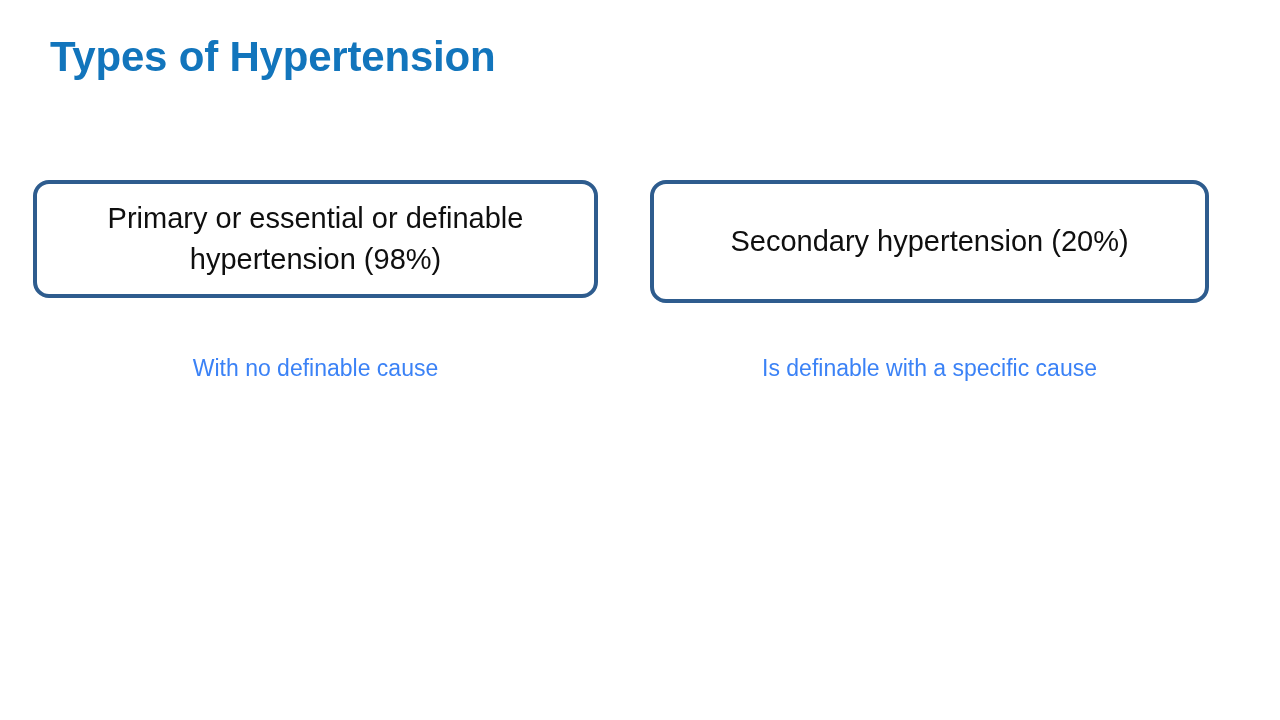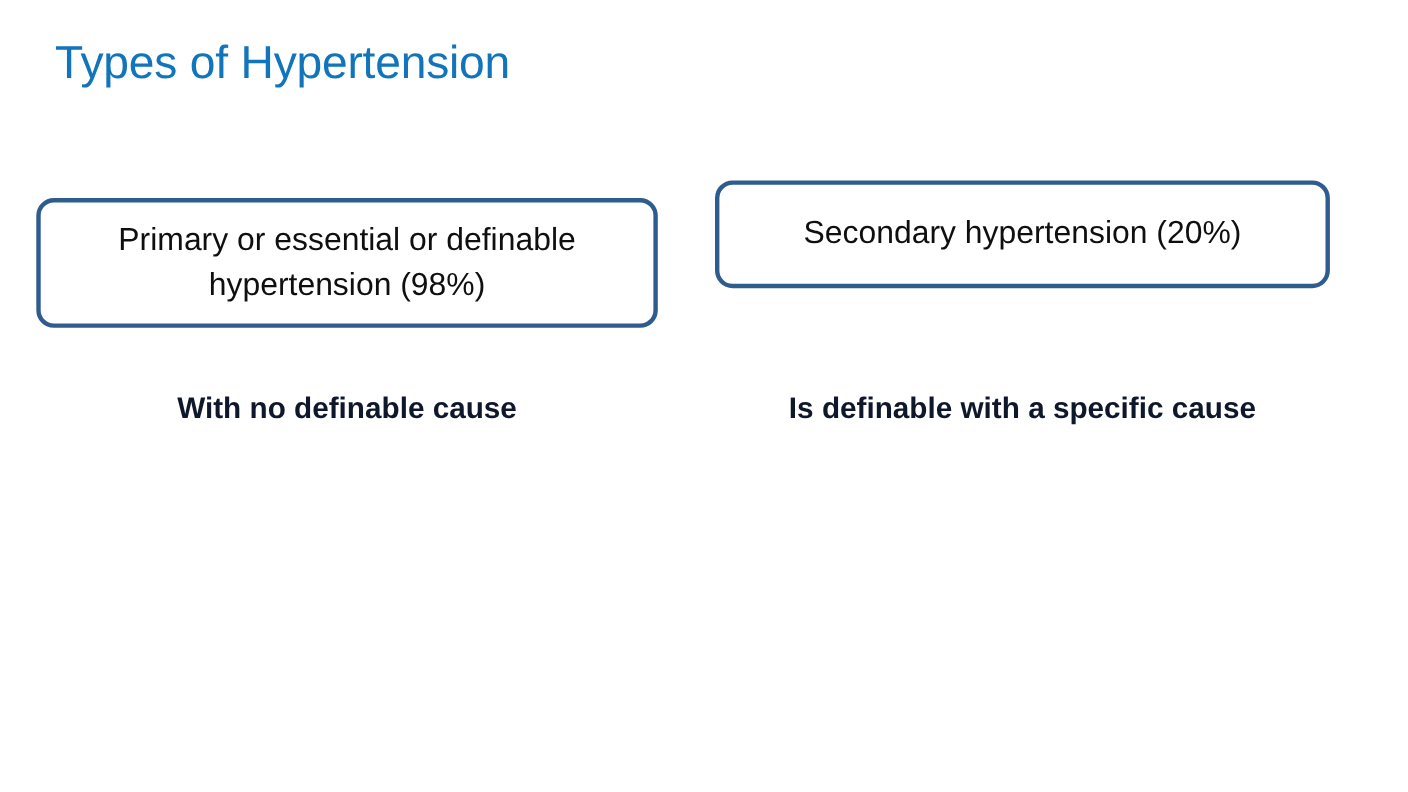--- a/index.html
+++ b/index.html
@@ -20,21 +20,21 @@
     height: 720px;
     background: #ffffff;
   }
 
   
   .slide-title {
     position: absolute;
     left: 50px;
     top: 33px;
     font-size: 42px;
-    font-weight: normal;
+    font-weight: bold;
     letter-spacing: -0.2px;
     color: #1275BC;
     line-height: 1.15;
     white-space: nowrap;
   }
 
   
   .type-box {
     position: absolute;
     box-sizing: border-box;
@@ -54,36 +54,36 @@
 
   .box-primary {
     left: 33px;
     top: 180px;
     width: 565px;
     height: 118px;
   }
 
   .box-secondary {
     left: 650px;
-    top: 164px;
+    top: 180px;
     width: 559px;
-    height: 98px;
+    height: 123px;
   }
 
   .box-text {
     display: block;
     width: 100%;
   }
 
   
   .caption {
     position: absolute;
-    font-size: 27px;
-    font-weight: bold;
-    color: #0f172a;
+    font-size: 23px;
+    font-weight: normal;
+    color: #3b82f6;
     text-align: center;
     white-space: nowrap;
     line-height: 1.2;
   }
 
   .caption-primary {
     left: 33px;
     top: 355px;
     width: 565px;
   }

